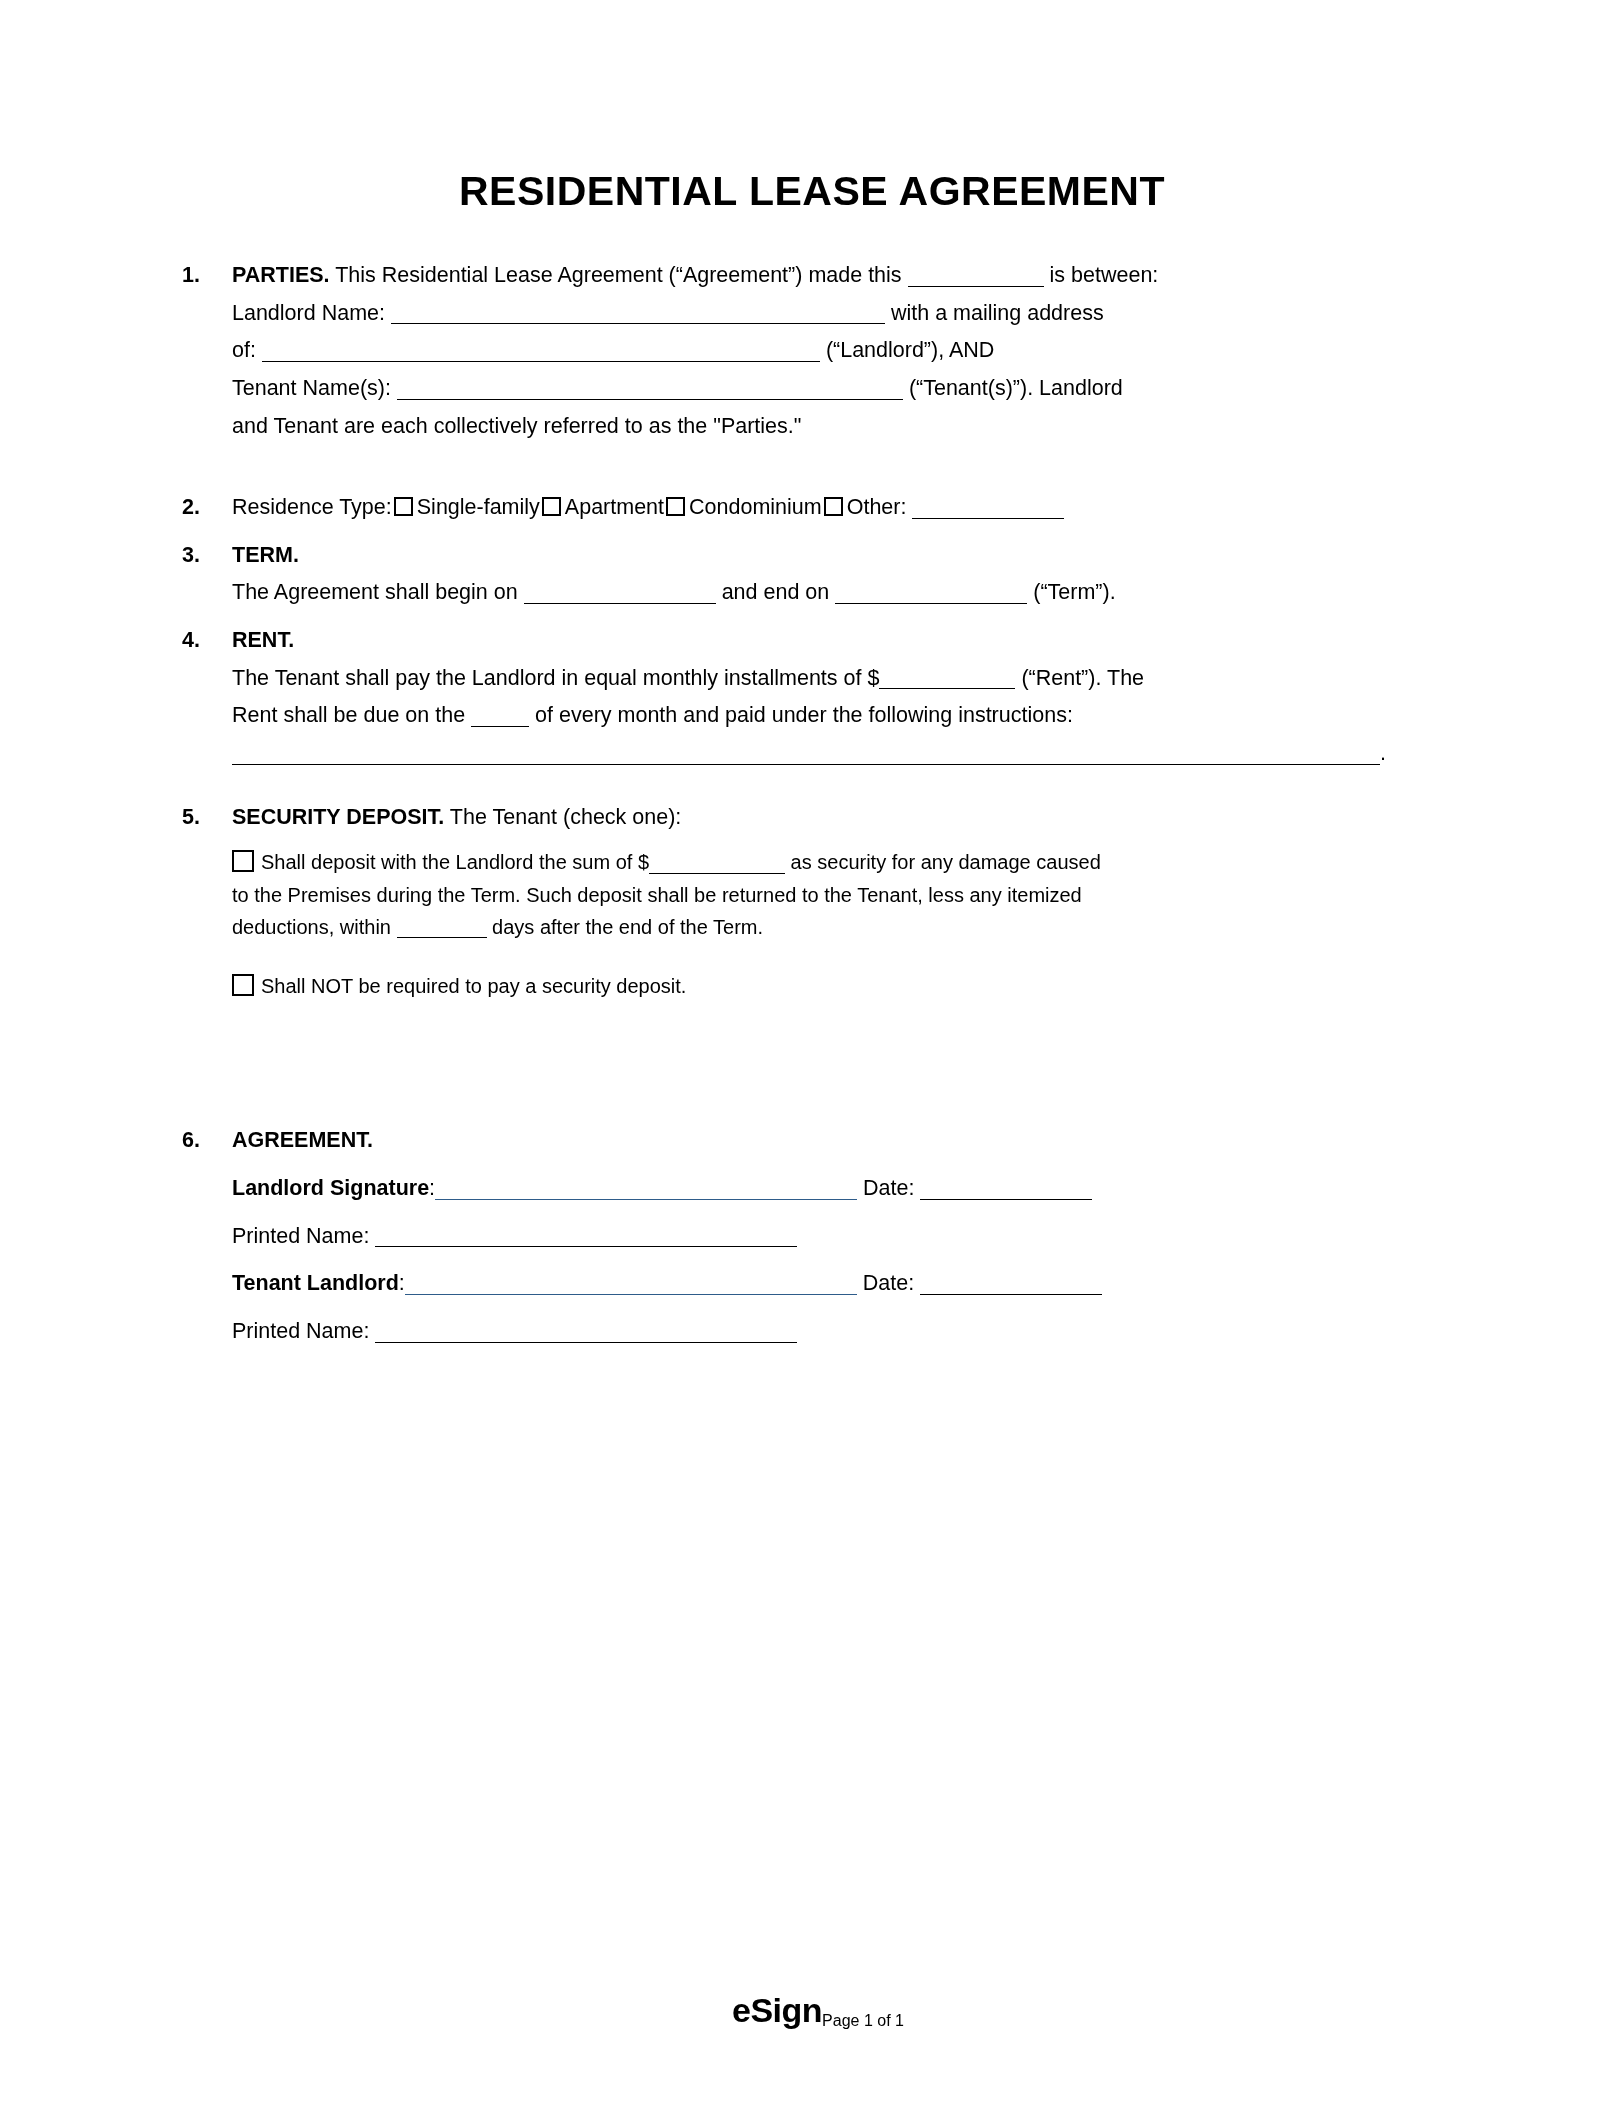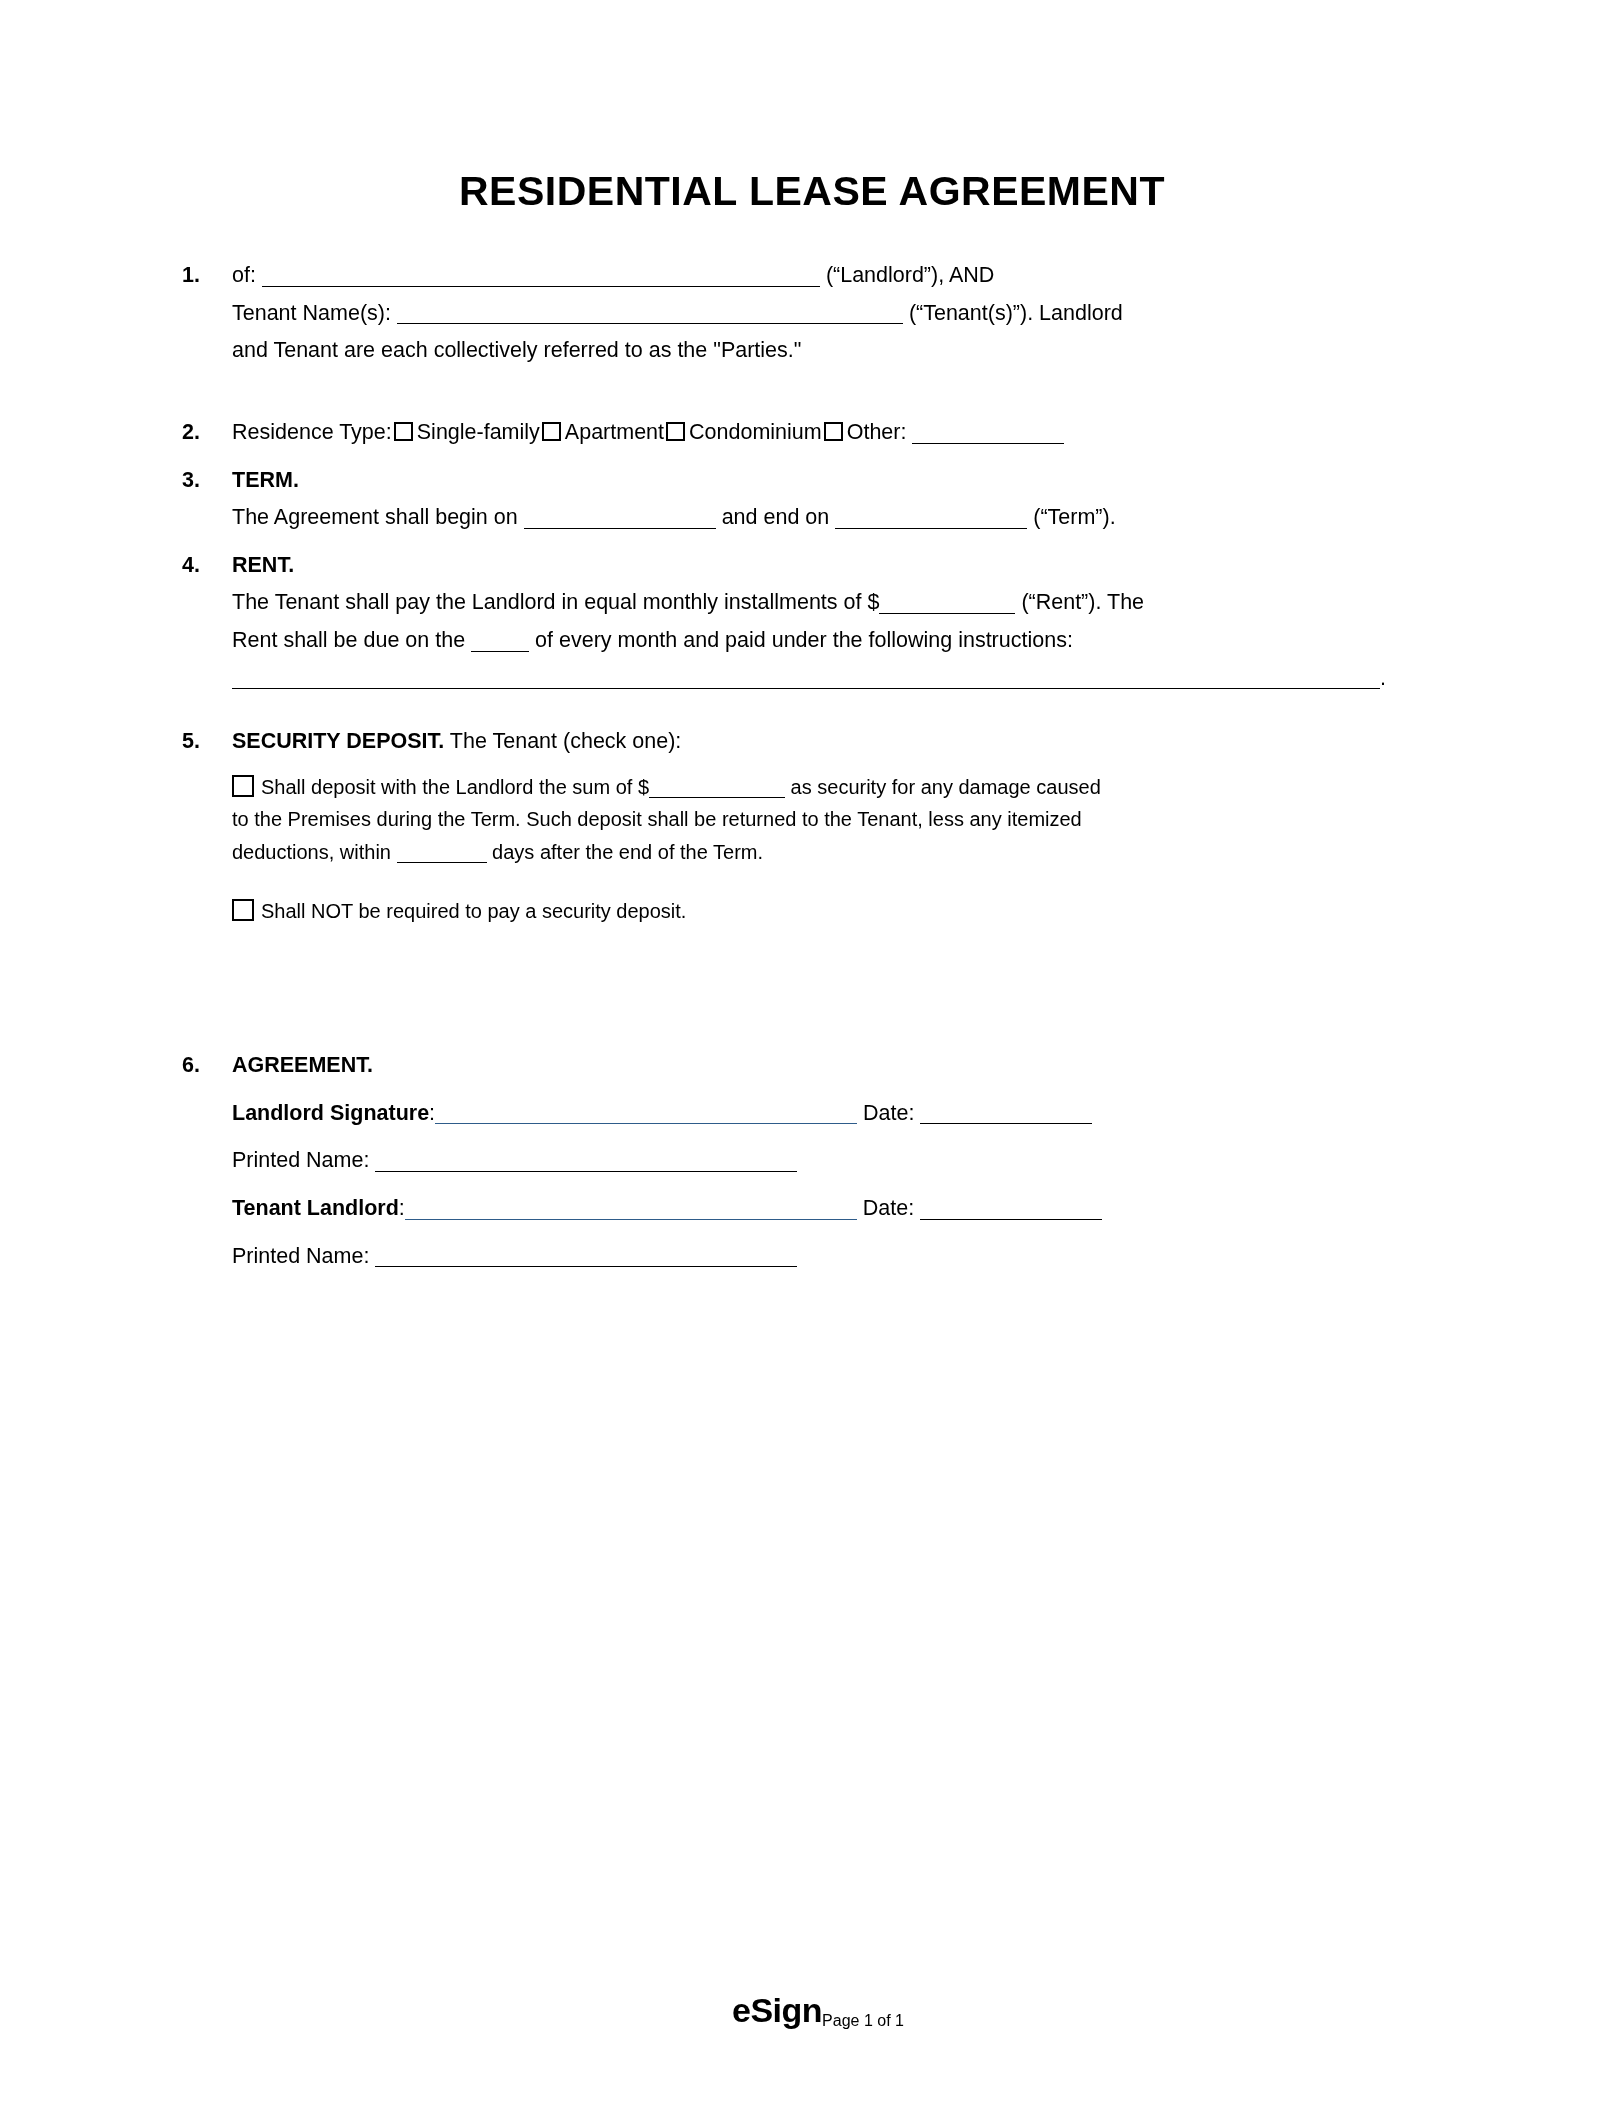--- a/index.html
+++ b/index.html
@@ -123,20 +123,31 @@
 <div class="page">
 
   <h1 class="doc-title">RESIDENTIAL LEASE AGREEMENT</h1>
 
   <div class="body-wrap">
 
     <div class="clause">
       <div class="clause-num">1.</div>
       <div class="clause-body">
         <div>
+          <span class="b">PARTIES.</span>
+          <span>This Residential Lease Agreement (“Agreement”) made this</span>
+          <span class="ln" style="width:136px;"></span>
+          <span>is between:</span>
+        </div>
+        <div>
+          <span>Landlord Name:</span>
+          <span class="ln" style="width:494px;"></span>
+          <span>with a mailing address</span>
+        </div>
+        <div>
           <span>of:</span>
           <span class="ln" style="width:558px;"></span>
           <span>(“Landlord”), AND</span>
         </div>
         <div>
           <span>Tenant Name(s):</span>
           <span class="ln" style="width:506px;"></span>
           <span>(“Tenant(s)”). Landlord</span>
         </div>
         <div>and Tenant are each collectively referred to as the "Parties."</div>

